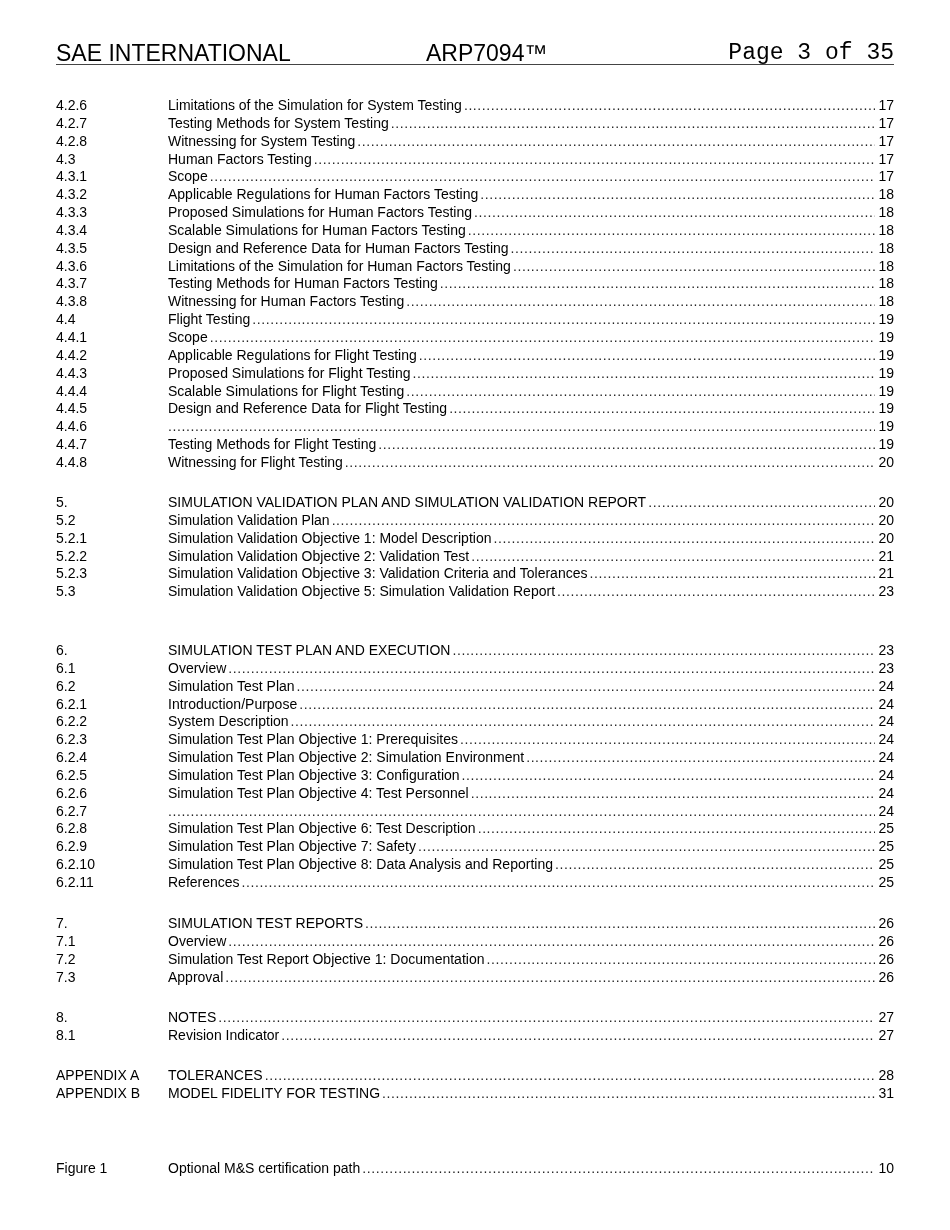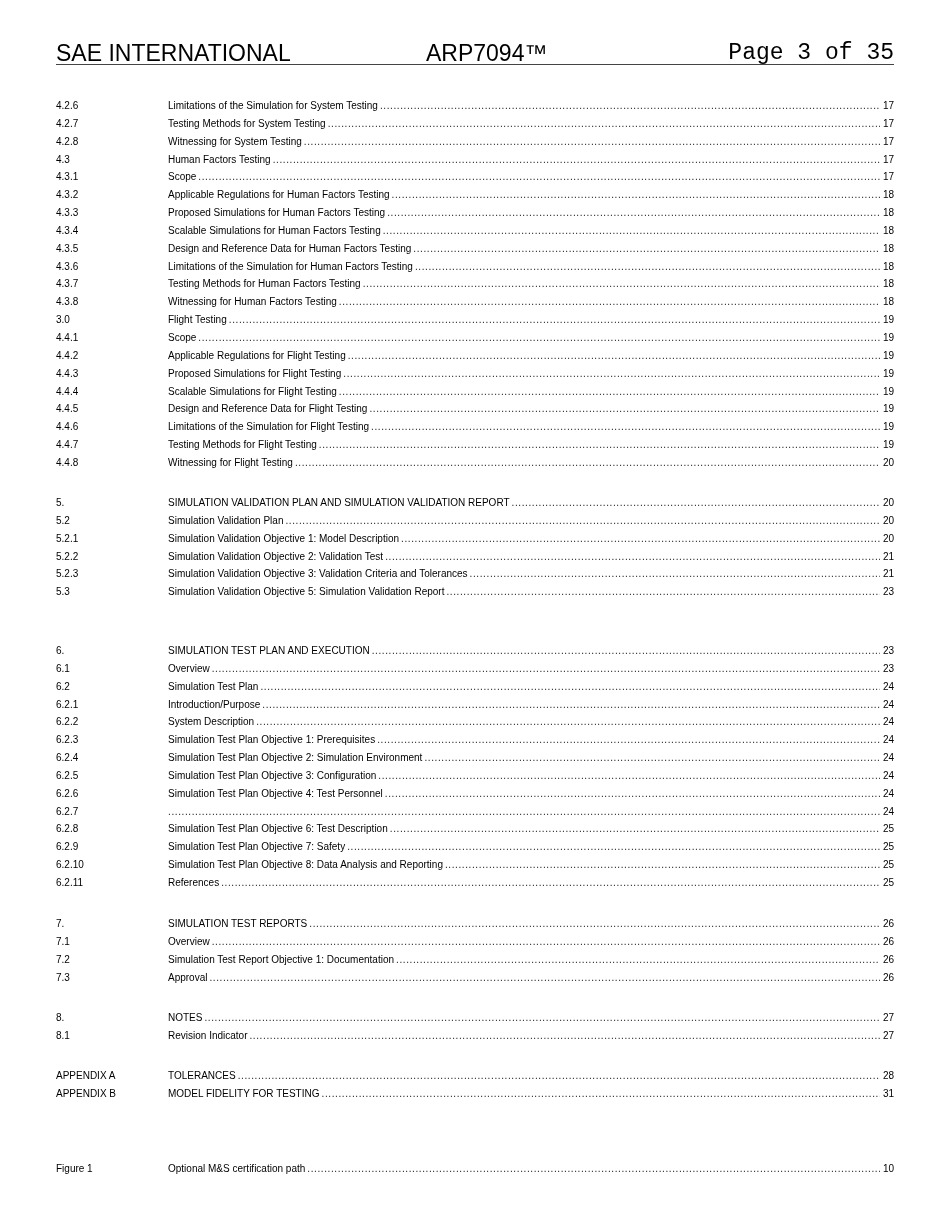--- a/index.html
+++ b/index.html
@@ -4,21 +4,21 @@
 <style>
   html, body { margin: 0; padding: 0; background: #ffffff; }
   body { width: 950px; height: 1230px; position: relative; overflow: hidden;
          font-family: "Liberation Sans", sans-serif; color: #000; }
   .header { position: absolute; left: 56px; top: 42px; width: 838px; height: 22px;
             border-bottom: 1.5px solid #444; font-size: 23px; line-height: 22px; }
   .header .left { position: absolute; left: 0; top: 0; }
   .header .center { position: absolute; left: 370px; top: 0; }
   .header .right { position: absolute; right: 0; top: 0; font-family: Liberation Mono, monospace; }
   .toc { position: absolute; left: 56px; width: 838px; }
-  .row { position: relative; height: 17.85px; line-height: 17.85px; font-size: 10px;
+  .row { position: relative; height: 17.85px; line-height: 17.85px; font-size: 14px;
          display: flex; align-items: baseline; }
   .num { width: 112px; flex: 0 0 112px; white-space: nowrap; }
   .entry { flex: 1 1 auto; display: flex; align-items: baseline; overflow: hidden; white-space: nowrap; }
   .title { flex: 0 0 auto; padding-right: 2px; }
   .leader { flex: 1 1 auto; overflow: hidden; white-space: nowrap; letter-spacing: 0.6px; color: #222; }
   .leader::before { content: "......................................................................................................................................................................................................................................................"; }
   .page { flex: 0 0 auto; padding-left: 3px; text-align: right; }
 </style>
 </head>
 <body>
@@ -121,21 +121,21 @@
       </div>
       <div class="row">
         <span class="num">4.3.8</span>
         <span class="entry">
           <span class="title">Witnessing for Human Factors Testing</span>
           <span class="leader"></span>
           <span class="page">18</span>
         </span>
       </div>
       <div class="row">
-        <span class="num">3.0</span>
+        <span class="num">4.4</span>
         <span class="entry">
           <span class="title">Flight Testing</span>
           <span class="leader"></span>
           <span class="page">19</span>
         </span>
       </div>
       <div class="row">
         <span class="num">4.4.1</span>
         <span class="entry">
           <span class="title">Scope</span>
@@ -171,21 +171,20 @@
         <span class="num">4.4.5</span>
         <span class="entry">
           <span class="title">Design and Reference Data for Flight Testing</span>
           <span class="leader"></span>
           <span class="page">19</span>
         </span>
       </div>
       <div class="row">
         <span class="num">4.4.6</span>
         <span class="entry">
-          <span class="title">Limitations of the Simulation for Flight Testing</span>
           <span class="leader"></span>
           <span class="page">19</span>
         </span>
       </div>
       <div class="row">
         <span class="num">4.4.7</span>
         <span class="entry">
           <span class="title">Testing Methods for Flight Testing</span>
           <span class="leader"></span>
           <span class="page">19</span>

